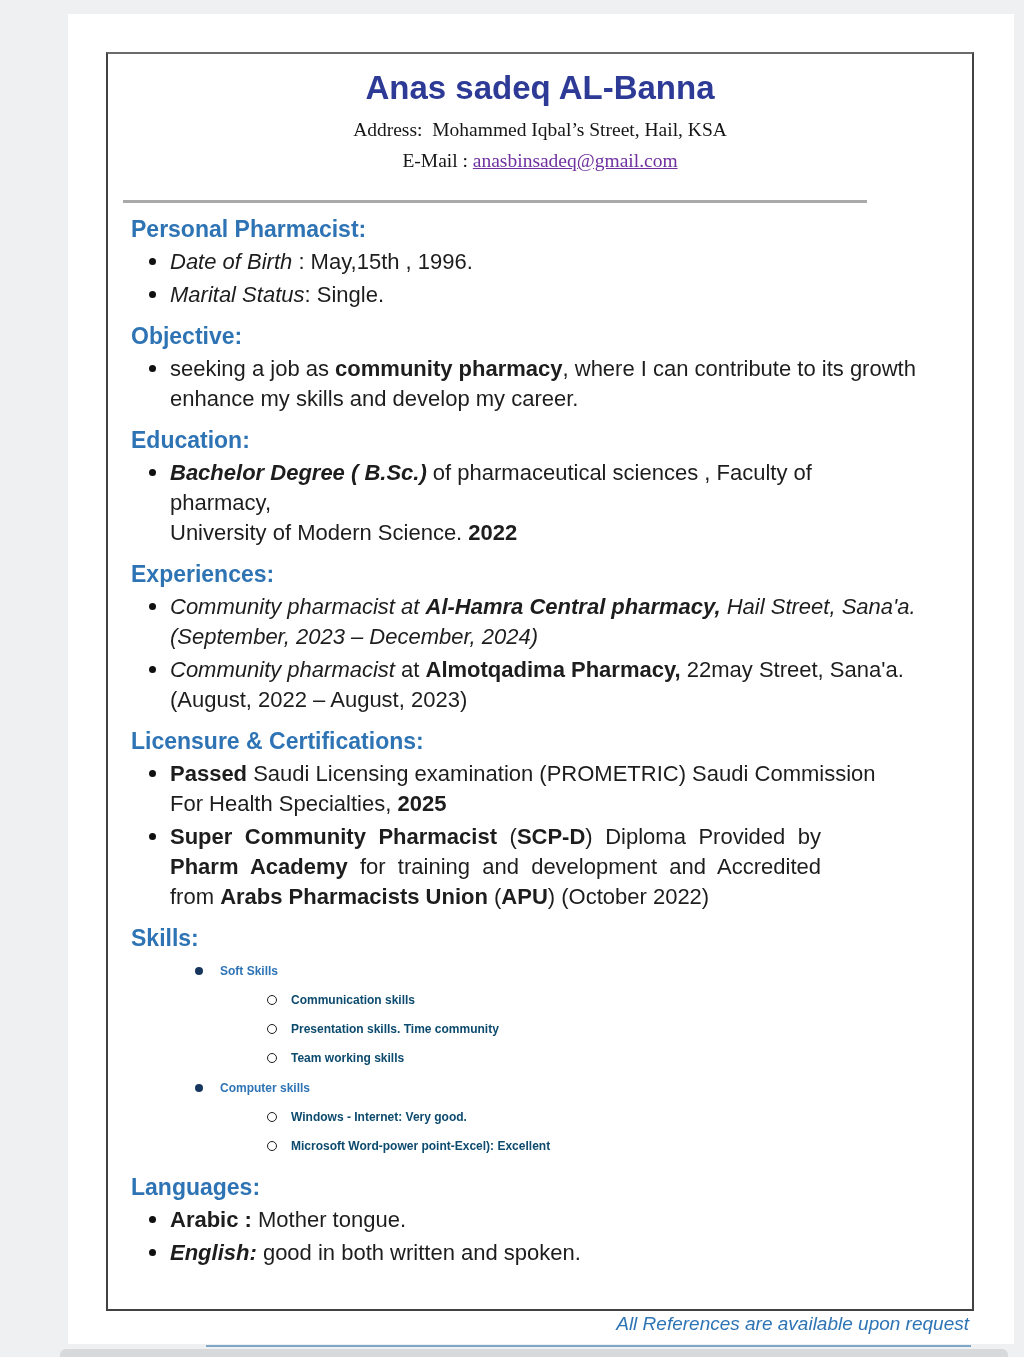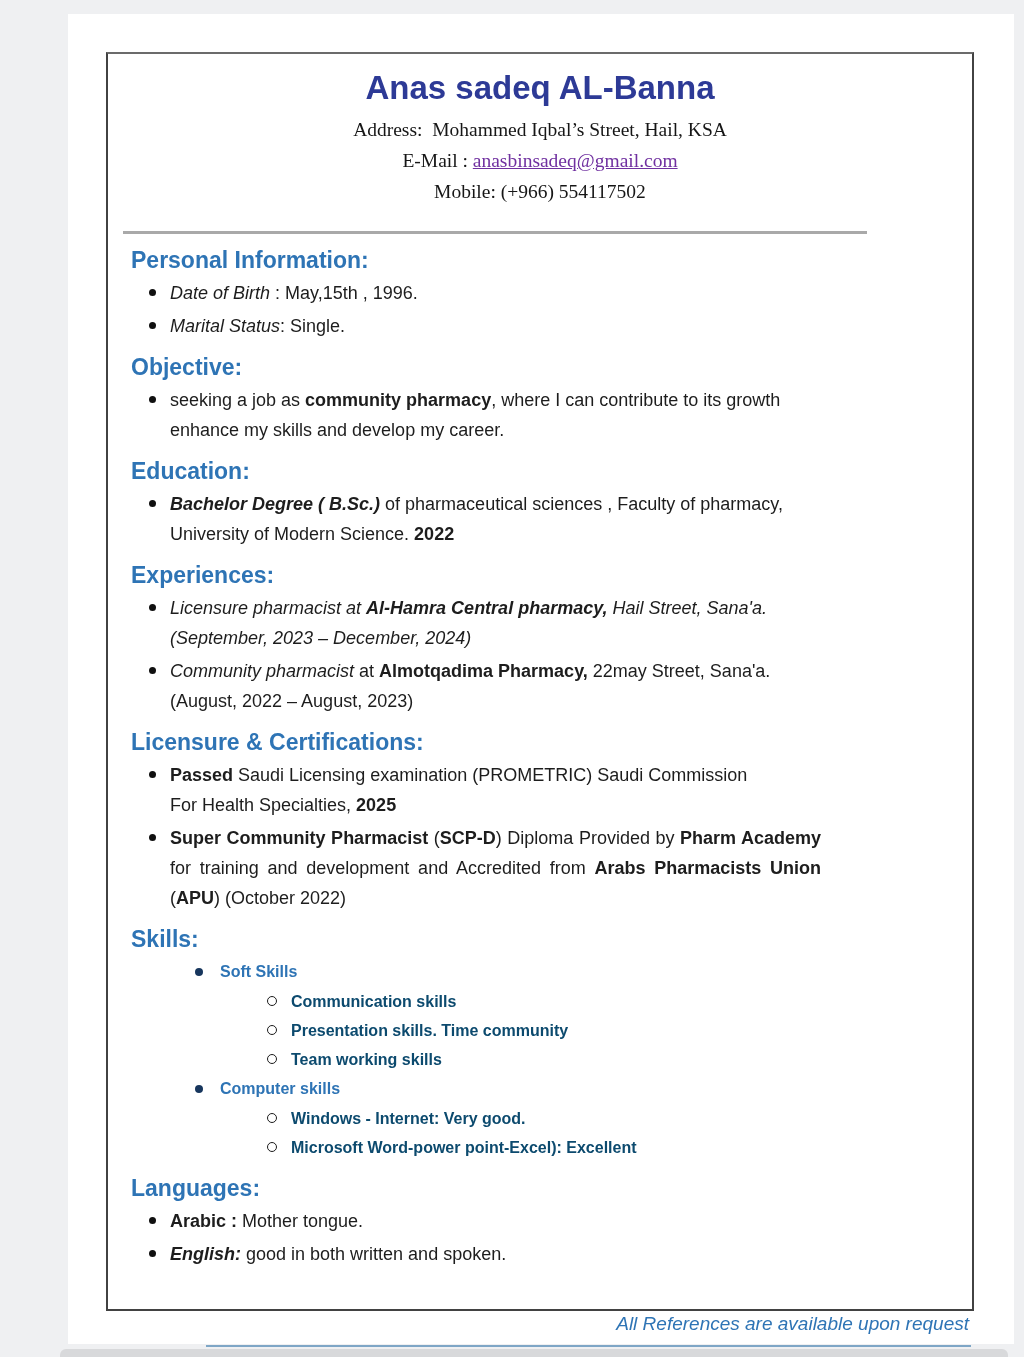--- a/index.html
+++ b/index.html
@@ -39,32 +39,32 @@
   .divider {
     height: 3px; width: 744px;
     margin: 24px 0 0 -8px;
     background: var(--divider, #a9a9a9);
   }
   h2 {
     font-size: 23px; line-height: 26px; font-weight: bold;
     color: var(--heading, #2e74b5);
     margin: 13px 0 5px;
   }
-  .doc-list { list-style: none; margin: 0; padding: 0; font-size: 18px; }
+  .doc-list { list-style: none; margin: 0; padding: 0; font-size: 22px; }
   .doc-list > li {
     position: relative; padding-left: 39px;
     line-height: 30px; margin-top: 3px; max-width: 790px;
   }
   .doc-list > li::before {
     content: ""; position: absolute; left: 18px; top: 11px;
     width: 7px; height: 7px; border-radius: 50%;
     background: #101010;
   }
   .justify { text-align: justify; max-width: 690px !important; }
-  .skills-l1 { list-style: none; margin: 2px 0 0; padding: 0; font-size: 16px; }
+  .skills-l1 { list-style: none; margin: 2px 0 0; padding: 0; font-size: 12px; }
   .skills-l1 > li { position: relative; padding-left: 89px; line-height: 30px; }
   .skills-l1 > li::before {
     content: ""; position: absolute; left: 64px; top: 11px;
     width: 8px; height: 8px; border-radius: 50%;
     background: var(--bullet-dark, #17365d);
   }
   .group-label { color: var(--heading, #2e74b5); font-weight: bold; }
   .skills-l2 { list-style: none; margin: 0; padding: 0; }
   .skills-l2 > li { position: relative; padding-left: 71px; line-height: 29px; color: #0c4a6e; font-weight: bold; }
   .skills-l2 > li::before {
@@ -89,26 +89,25 @@
 </head>
 <body>
 
 <div class="sheet">
   <div class="frame">
 
     <div class="doc-header">
       <h1>Anas sadeq AL-Banna</h1>
       <p class="contact"><span>Address:</span>&nbsp; <span>Mohammed Iqbal’s Street, Hail, KSA</span></p>
       <p class="contact"><span>E-Mail :</span> <a class="email">anasbinsadeq@gmail.com</a></p>
-      <p class="contact"><span>Mobile:</span> <span>(+966) 554117502</span></p>
     </div>
     <div class="divider"></div>
 
     <section>
-      <h2>Personal Information:</h2>
+      <h2>Personal Pharmacist:</h2>
       <ul class="doc-list">
         <li><span style="font-style: italic;">Date of Birth </span><span>: May,15th , 1996.</span></li>
         <li><span style="font-style: italic;">Marital Status</span><span>: Single.</span></li>
       </ul>
     </section>
 
     <section>
       <h2>Objective:</h2>
       <ul class="doc-list">
         <li><span>seeking a job as </span><span style="font-weight: bold;">community pharmacy</span><span>, where I can contribute to its growth</span><br><span>enhance my skills and develop my career.</span></li>
@@ -118,21 +117,21 @@
     <section>
       <h2>Education:</h2>
       <ul class="doc-list">
         <li><span style="font-weight: bold; font-style: italic;">Bachelor Degree ( B.Sc.)</span><span> of pharmaceutical sciences , Faculty of pharmacy,</span><br><span>University of Modern Science. </span><span style="font-weight: bold;">2022</span></li>
       </ul>
     </section>
 
     <section>
       <h2>Experiences:</h2>
       <ul class="doc-list">
-        <li><span style="font-style: italic;">Licensure pharmacist at </span><span style="font-weight: bold; font-style: italic;">Al-Hamra Central pharmacy,</span><span style="font-style: italic;"> Hail Street, Sana'a.</span><br><span style="font-style: italic;">(September, 2023 – December, 2024)</span></li>
+        <li><span style="font-style: italic;">Community pharmacist at </span><span style="font-weight: bold; font-style: italic;">Al-Hamra Central pharmacy,</span><span style="font-style: italic;"> Hail Street, Sana'a.</span><br><span style="font-style: italic;">(September, 2023 – December, 2024)</span></li>
         <li><span style="font-style: italic;">Community pharmacist</span><span> at </span><span style="font-weight: bold;">Almotqadima Pharmacy,</span><span> 22may Street, Sana'a.</span><br><span>(August, 2022 – August, 2023)</span></li>
       </ul>
     </section>
 
     <section>
       <h2>Licensure &amp; Certifications:</h2>
       <ul class="doc-list">
         <li><span style="font-weight: bold;">Passed</span><span> Saudi Licensing examination (PROMETRIC) Saudi Commission</span><br><span>For Health Specialties, </span><span style="font-weight: bold;">2025</span></li>
         <li class="justify"><span style="font-weight: bold;">Super Community Pharmacist</span><span> (</span><span style="font-weight: bold;">SCP-D</span><span>) Diploma Provided by </span><span style="font-weight: bold;">Pharm Academy</span><span> for training and development and Accredited from </span><span style="font-weight: bold;">Arabs Pharmacists Union</span><span> (</span><span style="font-weight: bold;">APU</span><span>) (October 2022)</span></li>
       </ul>

